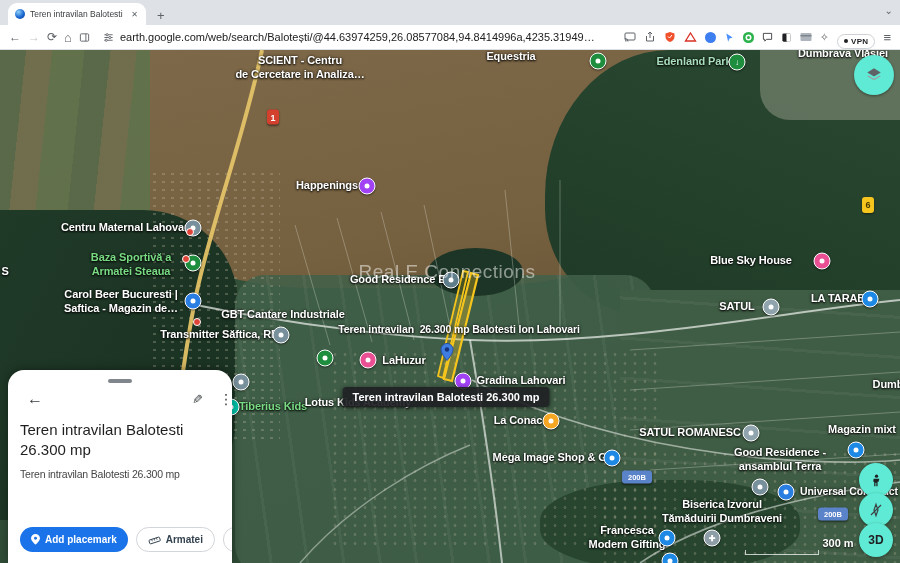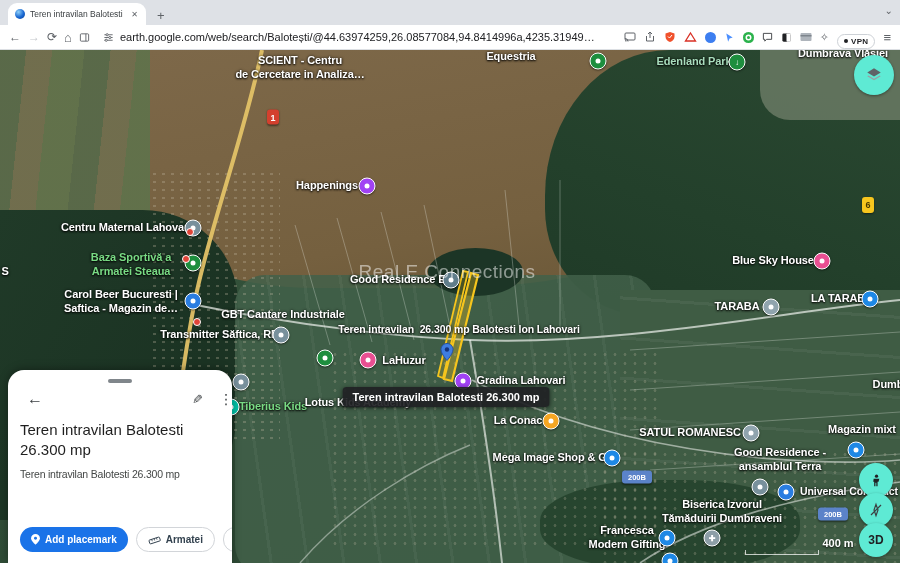--- a/index.html
+++ b/index.html
@@ -197,23 +197,23 @@
         <div class="map-label" style="left: 843px; top: 4px;">Dumbrava Vlăsiei</div>
         <div class="map-label" style="left: 327px; top: 136px;">Happenings</div>
         <div class="map-label" style="left: 126px; top: 178px;">Centru Maternal Lahovari</div>
         <div class="map-label" style="color: rgb(121, 219, 132); left: 131px; top: 215px;">Baza Sportivă a
 Armatei Steaua</div>
         <div class="map-label" style="left: 121px; top: 252px;">Carol Beer Bucuresti |
 Saftica - Magazin de…</div>
         <div class="map-label" style="left: 283px; top: 265px;">GBT Cantare Industriale</div>
         <div class="map-label" style="left: 221px; top: 285px;">Transmitter Săftica, RRI</div>
         <div class="map-label" style="left: 404px; top: 230px;">Good Residence Eda</div>
-        <div class="map-label" style="left: 773px; top: 211px;">Blue Sky House</div>
+        <div class="map-label" style="left: 751px; top: 211px;">Blue Sky House</div>
         <div class="map-label" style="left: 842px; top: 249px;">LA TARABA</div>
-        <div class="map-label" style="left: 737px; top: 257px;">TARABA</div>
+        <div class="map-label" style="left: 737px; top: 257px;">SATUL</div>
         <div class="map-label" style="font-size: 10.5px; left: 459px; top: 280px;">Teren intravilan  26.300 mp Balotesti Ion Lahovari</div>
         <div class="map-label" style="left: 404px; top: 311px;">LaHuzur</div>
         <div class="map-label" style="left: 521px; top: 331px;">Gradina Lahovari</div>
         <div class="map-label" style="color: rgb(121, 219, 132); left: 273px; top: 357px;">Tiberius Kids</div>
         <div class="map-label" style="left: 358px; top: 353px;">Lotus Kids Academy</div>
         <div class="map-label" style="left: 518px; top: 371px;">La Conac</div>
         <div class="map-label" style="left: 690px; top: 383px;">SATUL ROMANESC</div>
         <div class="map-label" style="left: 862px; top: 380px;">Magazin mixt</div>
         <div class="map-label" style="left: 553px; top: 408px;">Mega Image Shop &amp; Go</div>
         <div class="map-label" style="left: 780px; top: 410px;">Good Residence -
@@ -311,21 +311,21 @@
 
     <div class="watermark">Real E Connections</div>
 
     <svg class="pin" width="16" height="26" viewBox="0 0 16 19">
       <path d="M8 1 C4.7 1 2 3.7 2 7 C2 11.5 8 18 8 18 C8 18 14 11.5 14 7 C14 3.7 11.3 1 8 1 Z" fill="#3f7de0" stroke="#24509e" stroke-width="1"></path>
       <circle cx="8" cy="7" r="2.2" fill="#16337a"></circle>
     </svg>
 
     <div class="map-tooltip">Teren intravilan Balotesti 26.300 mp</div>
 
-    <div class="scale-label">400 m</div>
+    <div class="scale-label">300 m</div>
     <div class="scale-bar"></div>
   </div>
 
 
   <div class="circle-btn" id="layers-btn">
     <svg width="18" height="18" viewBox="0 0 24 24">
         <path d="M12 3 L21 8.5 L12 14 L3 8.5 Z" fill="#5f6368"></path>
         <path d="M4.5 12.5 L12 17 L19.5 12.5 L21 13.5 L12 19 L3 13.5 Z" fill="#9aa0a6"></path>
       </svg>
   </div>

